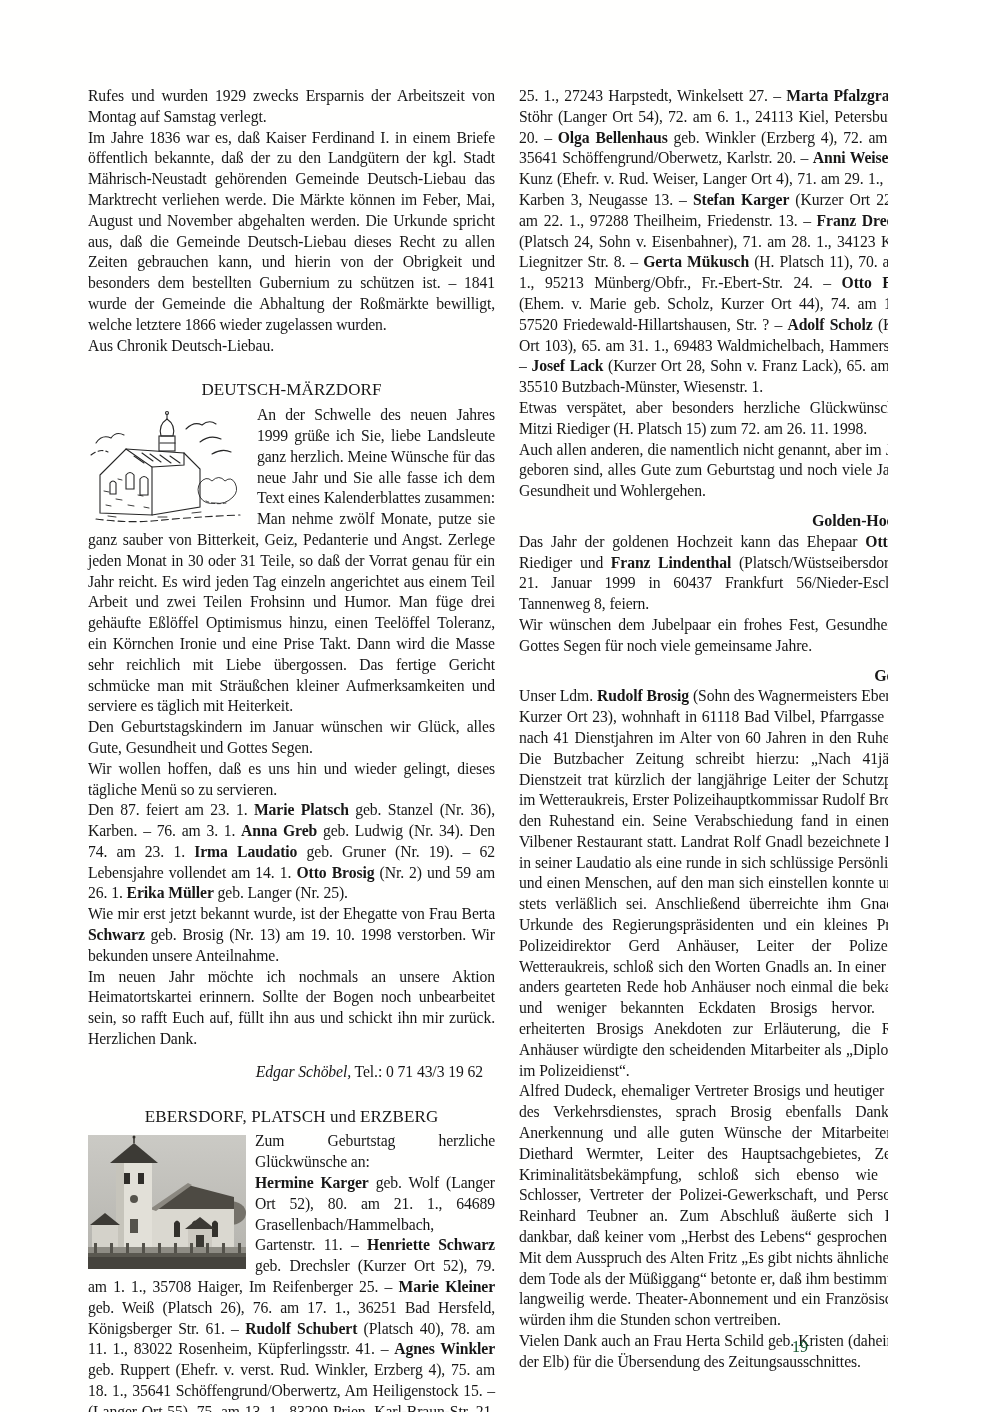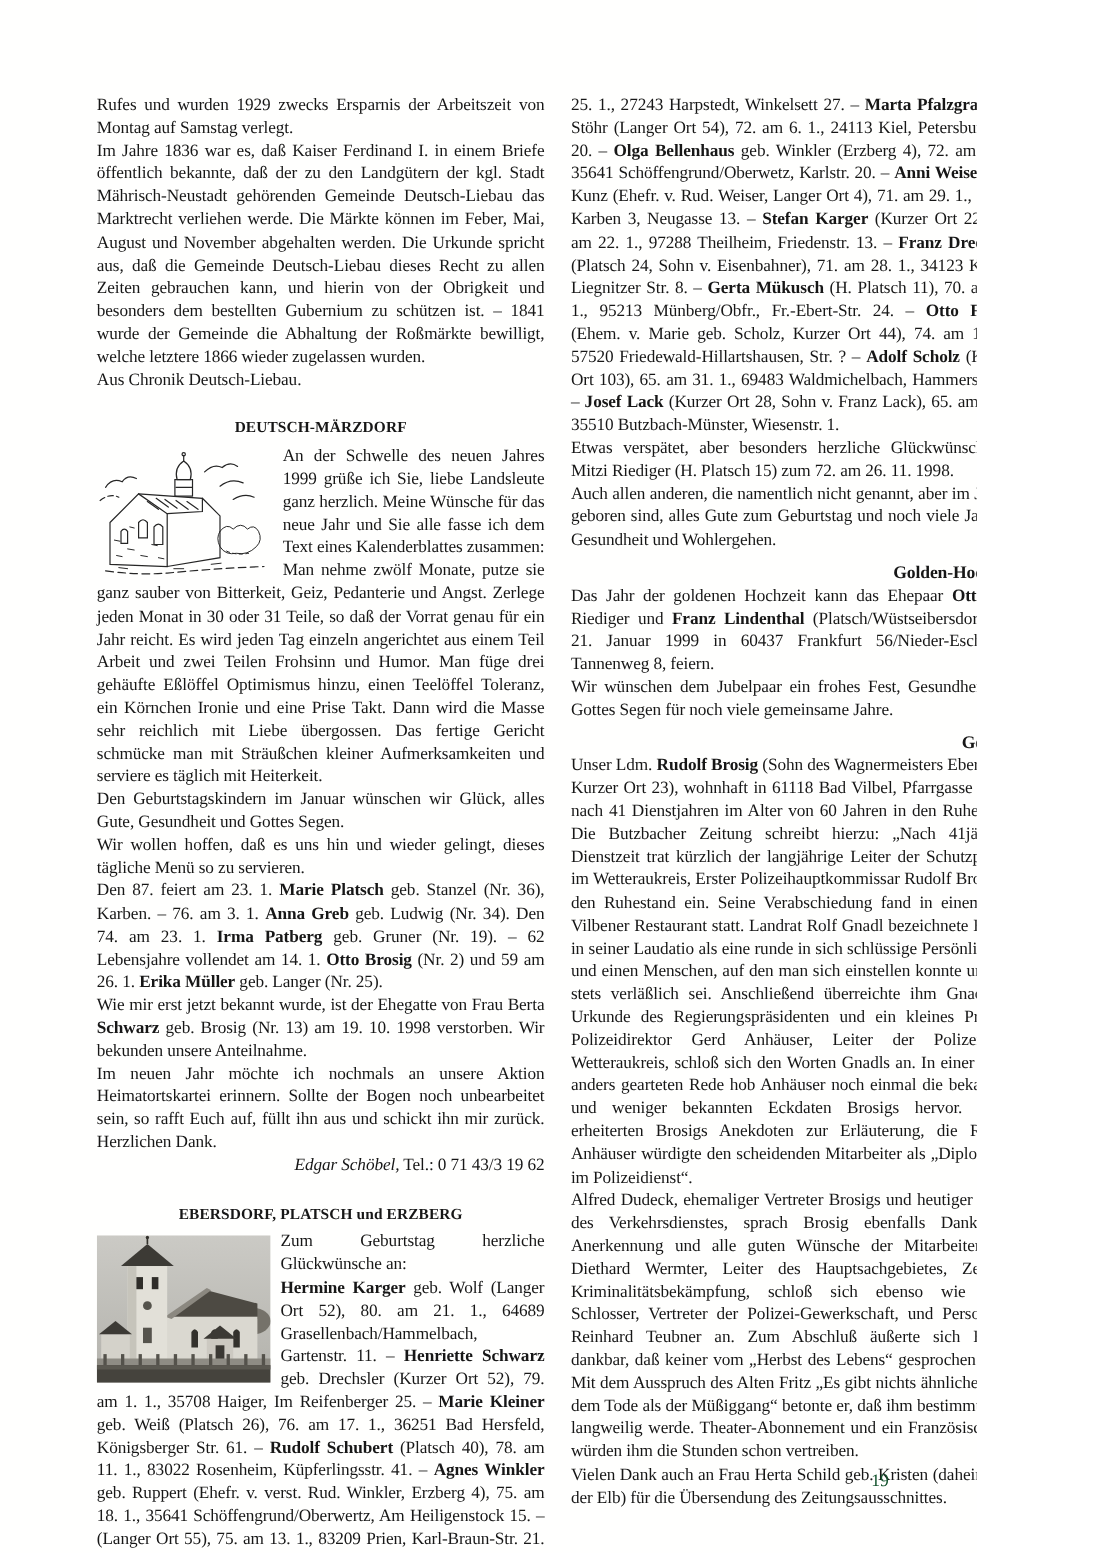--- a/index.html
+++ b/index.html
@@ -25,31 +25,31 @@
     font-size: 15.7px;
     line-height: 20.8px;
     text-align: justify;
     letter-spacing: -0.1px;
     hyphens: auto;
   }
   p.para { margin: 0; padding: 0; }
   .section-head {
     margin: 24px 0 4px;
     text-align: center;
-    font-weight: bold;
-    font-size: 14px;
+    font-weight: normal;
+    font-size: 17px;
     letter-spacing: 0.1px;
   }
   .sub-head {
     margin: 9px 0 0;
     font-weight: bold;
     font-size: 16px;
     text-align: right;
   }
-  .sig-line { text-align: right; margin: 0; }
+  .sig-line { text-align: right; margin: 12px; }
   .fig {
     float: left;
     margin: 4px 9px 2px 0;
     padding: 0;
     line-height: 0;
   }
   .page-number {
     position: absolute;
     right: 80px;
     top: 1338px;
@@ -106,21 +106,21 @@
 
             <path d="M8 110 q30 4 56 2 q40 -4 88 -6" stroke-dasharray="7 4"></path>
             <path d="M20 107 l8 1 M70 108 l9 0 M104 104 l9 -1" stroke-width="0.9"></path>
           </g>
         </svg>
       </figure>
       <p class="para">An der Schwelle des neuen Jahres 1999 grüße ich Sie, liebe Landsleute ganz herzlich. Meine Wünsche für das neue Jahr und Sie alle fasse ich dem Text eines Kalenderblattes zusammen:</p>
       <p class="para">Man nehme zwölf Monate, putze sie ganz sauber von Bitterkeit, Geiz, Pedanterie und Angst. Zerlege jeden Monat in 30 oder 31 Teile, so daß der Vorrat genau für ein Jahr reicht. Es wird jeden Tag einzeln angerichtet aus einem Teil Arbeit und zwei Teilen Frohsinn und Humor. Man füge drei gehäufte Eßlöffel Optimismus hinzu, einen Teelöffel Toleranz, ein Körnchen Ironie und eine Prise Takt. Dann wird die Masse sehr reichlich mit Liebe übergossen. Das fertige Gericht schmücke man mit Sträußchen kleiner Aufmerksamkeiten und serviere es täglich mit Heiterkeit.</p>
       <p class="para">Den Geburtstagskindern im Januar wünschen wir Glück, alles Gute, Gesundheit und Gottes Segen.</p>
       <p class="para">Wir wollen hoffen, daß es uns hin und wieder gelingt, dieses tägliche Menü so zu servieren.</p>
-      <p class="para">Den 87. feiert am 23. 1. <b>Marie Platsch</b> geb. Stanzel (Nr. 36), Karben. – 76. am 3. 1. <b>Anna Greb</b> geb. Ludwig (Nr. 34). Den 74. am 23. 1. <b>Irma Patberg</b> geb. Gruner (Nr. 19). – 62 Lebensjahre vollendet am 14. 1. <b>Otto Brosig</b> (Nr. 2) und 59 am 26. 1. <b>Erika Müller</b> geb. Langer (Nr. 25).</p>
+      <p class="para">Den 87. feiert am 23. 1. <b>Marie Platsch</b> geb. Stanzel (Nr. 36), Karben. – 76. am 3. 1. <b>Anna Greb</b> geb. Ludwig (Nr. 34). Den 74. am 23. 1. <b>Irma Laudatio</b> geb. Gruner (Nr. 19). – 62 Lebensjahre vollendet am 14. 1. <b>Otto Brosig</b> (Nr. 2) und 59 am 26. 1. <b>Erika Müller</b> geb. Langer (Nr. 25).</p>
       <p class="para">Wie mir erst jetzt bekannt wurde, ist der Ehegatte von Frau Berta <b>Schwarz</b> geb. Brosig (Nr. 13) am 19. 10. 1998 verstorben. Wir bekunden unsere Anteilnahme.</p>
       <p class="para">Im neuen Jahr möchte ich nochmals an unsere Aktion Heimatortskartei erinnern. Sollte der Bogen noch unbearbeitet sein, so rafft Euch auf, füllt ihn aus und schickt ihn mir zurück. Herzlichen Dank.</p>
       <p class="sig-line"><i>Edgar Schöbel,</i> Tel.: 0 71 43/3 19 62</p>
 
       <h3 class="section-head">EBERSDORF, PLATSCH und ERZBERG</h3>
 
       <figure class="fig">
         <svg width="158" height="134" viewBox="0 0 158 134">
           <defs>
             <linearGradient id="sky" x1="0" y1="0" x2="0" y2="1">

